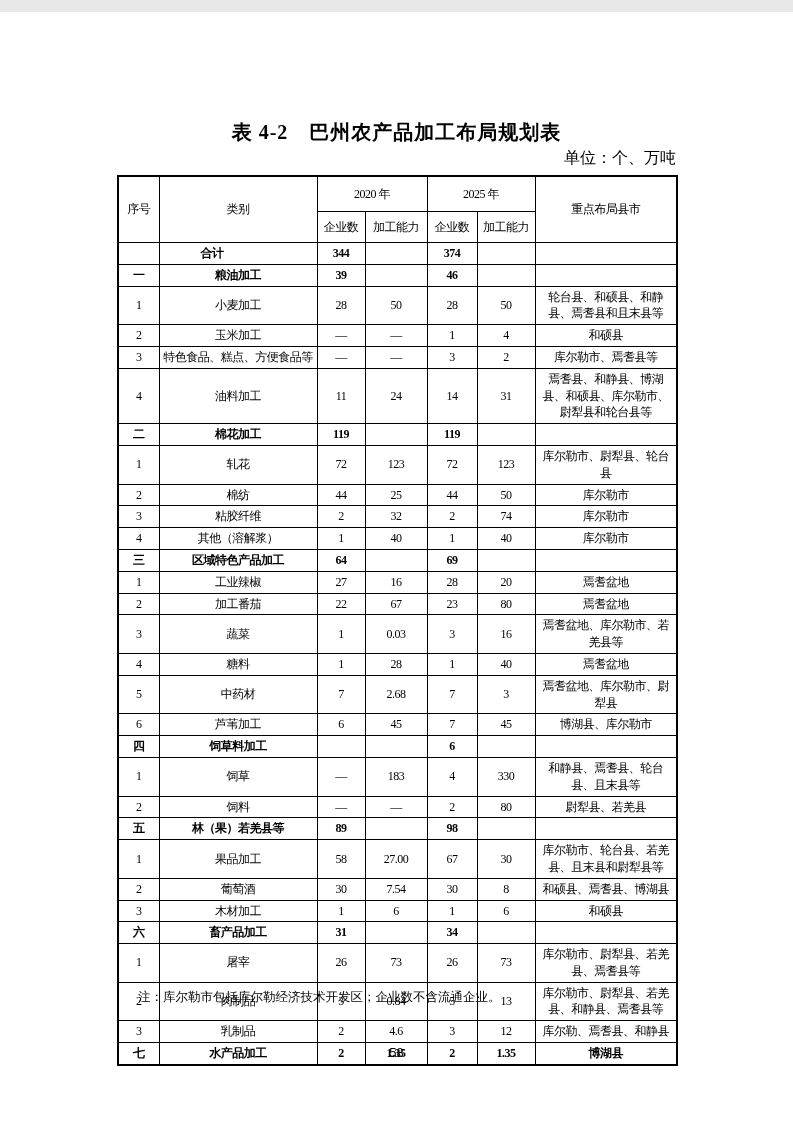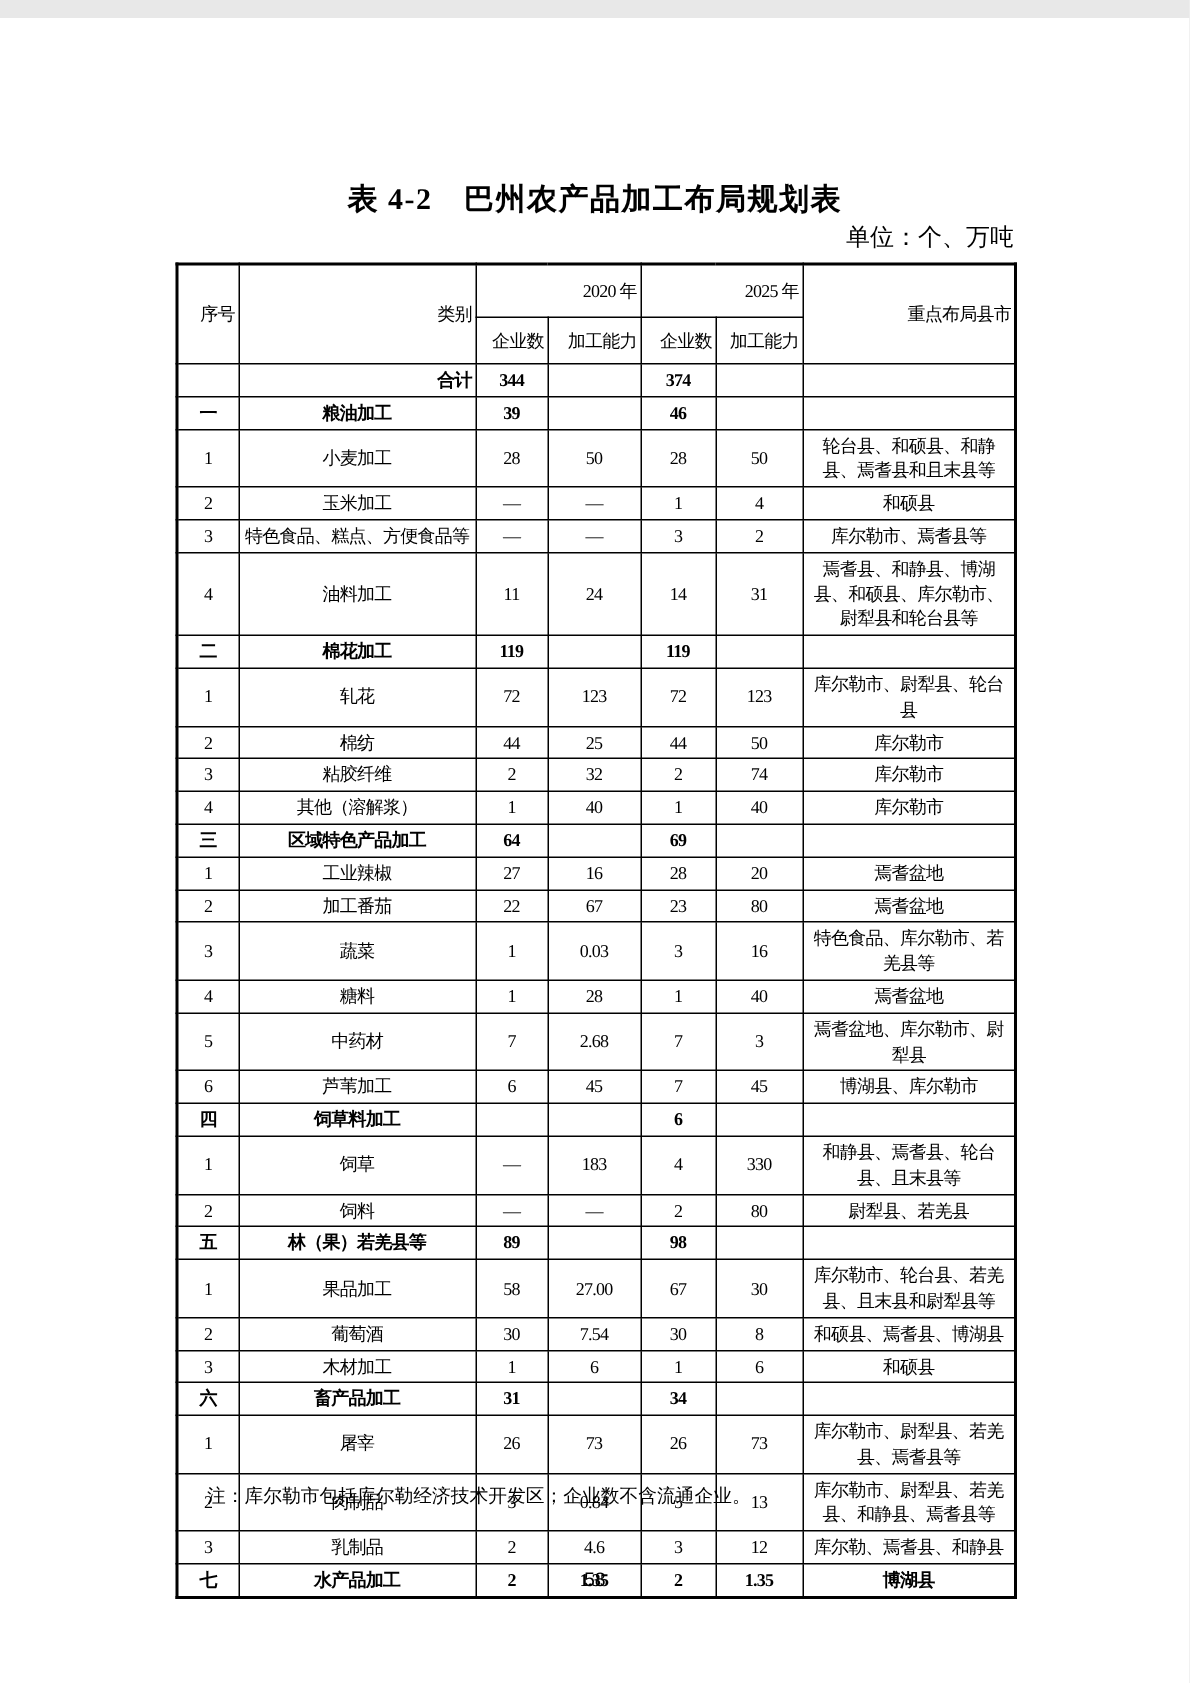--- a/index.html
+++ b/index.html
@@ -34,37 +34,37 @@
   table.plan-table th, table.plan-table td {
     border:1px solid #000;
     padding:2px 2px;
     letter-spacing:-0.5px;
     overflow:hidden;
     vertical-align:middle;
   }
   table.plan-table { border:2px solid #000; }
   table.plan-table th {
     font-weight:normal;
-    text-align:right;
+    text-align:center;
   }
   th.h-year { height:30px; }
   th.h-sub  { height:26px; }
   col.w-no     { width:41px; }
   col.w-name   { width:158px; }
   col.w-e2020  { width:48px; }
   col.w-c2020  { width:62px; }
   col.w-e2025  { width:50px; }
   col.w-c2025  { width:58px; }
   col.w-region { width:142px; }
   td.c-no   { text-align:center; }
   td.c-name { text-align:center; padding-left:3px; }
   td.c-num  { text-align:center; }
   td.c-region { text-align:center; padding:2px 1px; }
   tr.total td, tr.section td { font-weight:bold; }
-  tr.total td.c-name { text-align:right;padding-left:41px; }
+  tr.total td.c-name { text-align:left;padding-left:41px; }
   .note {
     position:absolute; top:977px; left:138px;
     font-size:12.5px;
   }
   .page-number {
     position:absolute; top:1033px; left:0; width:100%;
     text-align:center;
     font-size:13px;
     font-family:"Liberation Sans","DejaVu Sans",sans-serif;
   }
@@ -230,21 +230,21 @@
           <td class="c-num">80</td>
           <td class="c-region">焉耆盆地</td>
         </tr>
         <tr class="item">
           <td class="c-no">3</td>
           <td class="c-name">蔬菜</td>
           <td class="c-num">1</td>
           <td class="c-num">0.03</td>
           <td class="c-num">3</td>
           <td class="c-num">16</td>
-          <td class="c-region">特色食品、库尔勒市、若羌县等</td>
+          <td class="c-region">焉耆盆地、库尔勒市、若羌县等</td>
         </tr>
         <tr class="item">
           <td class="c-no">4</td>
           <td class="c-name">糖料</td>
           <td class="c-num">1</td>
           <td class="c-num">28</td>
           <td class="c-num">1</td>
           <td class="c-num">40</td>
           <td class="c-region">焉耆盆地</td>
         </tr>

